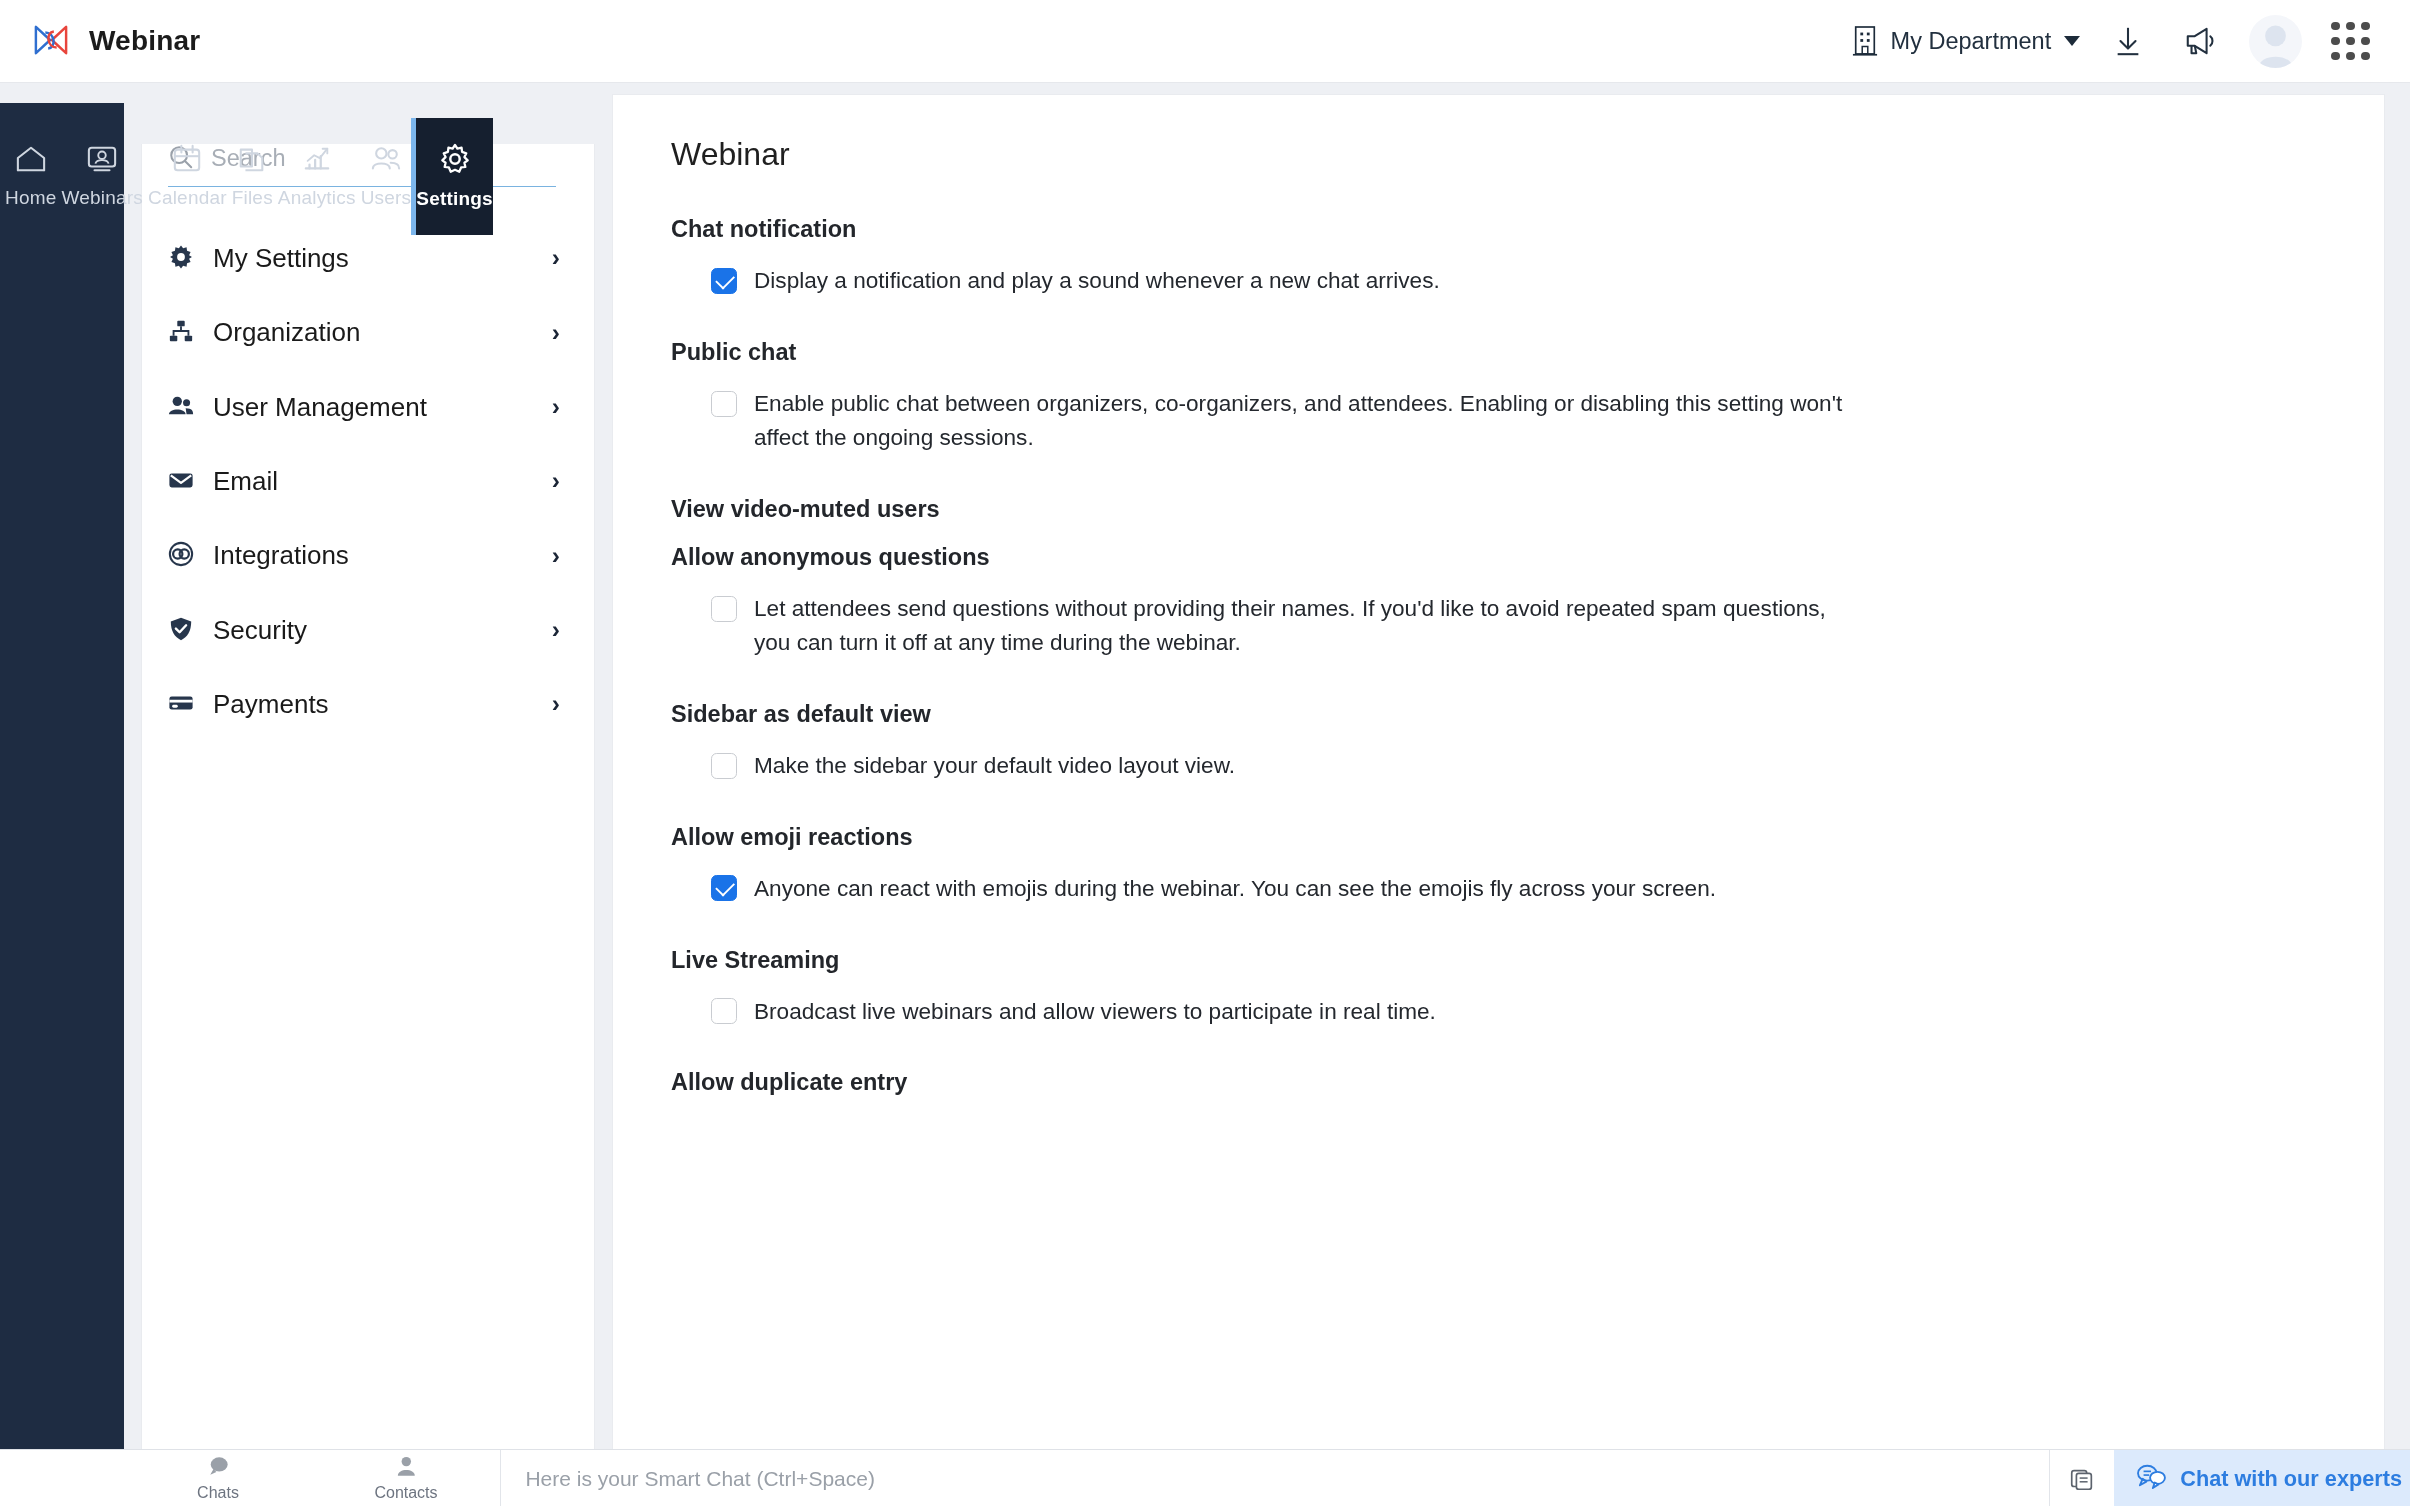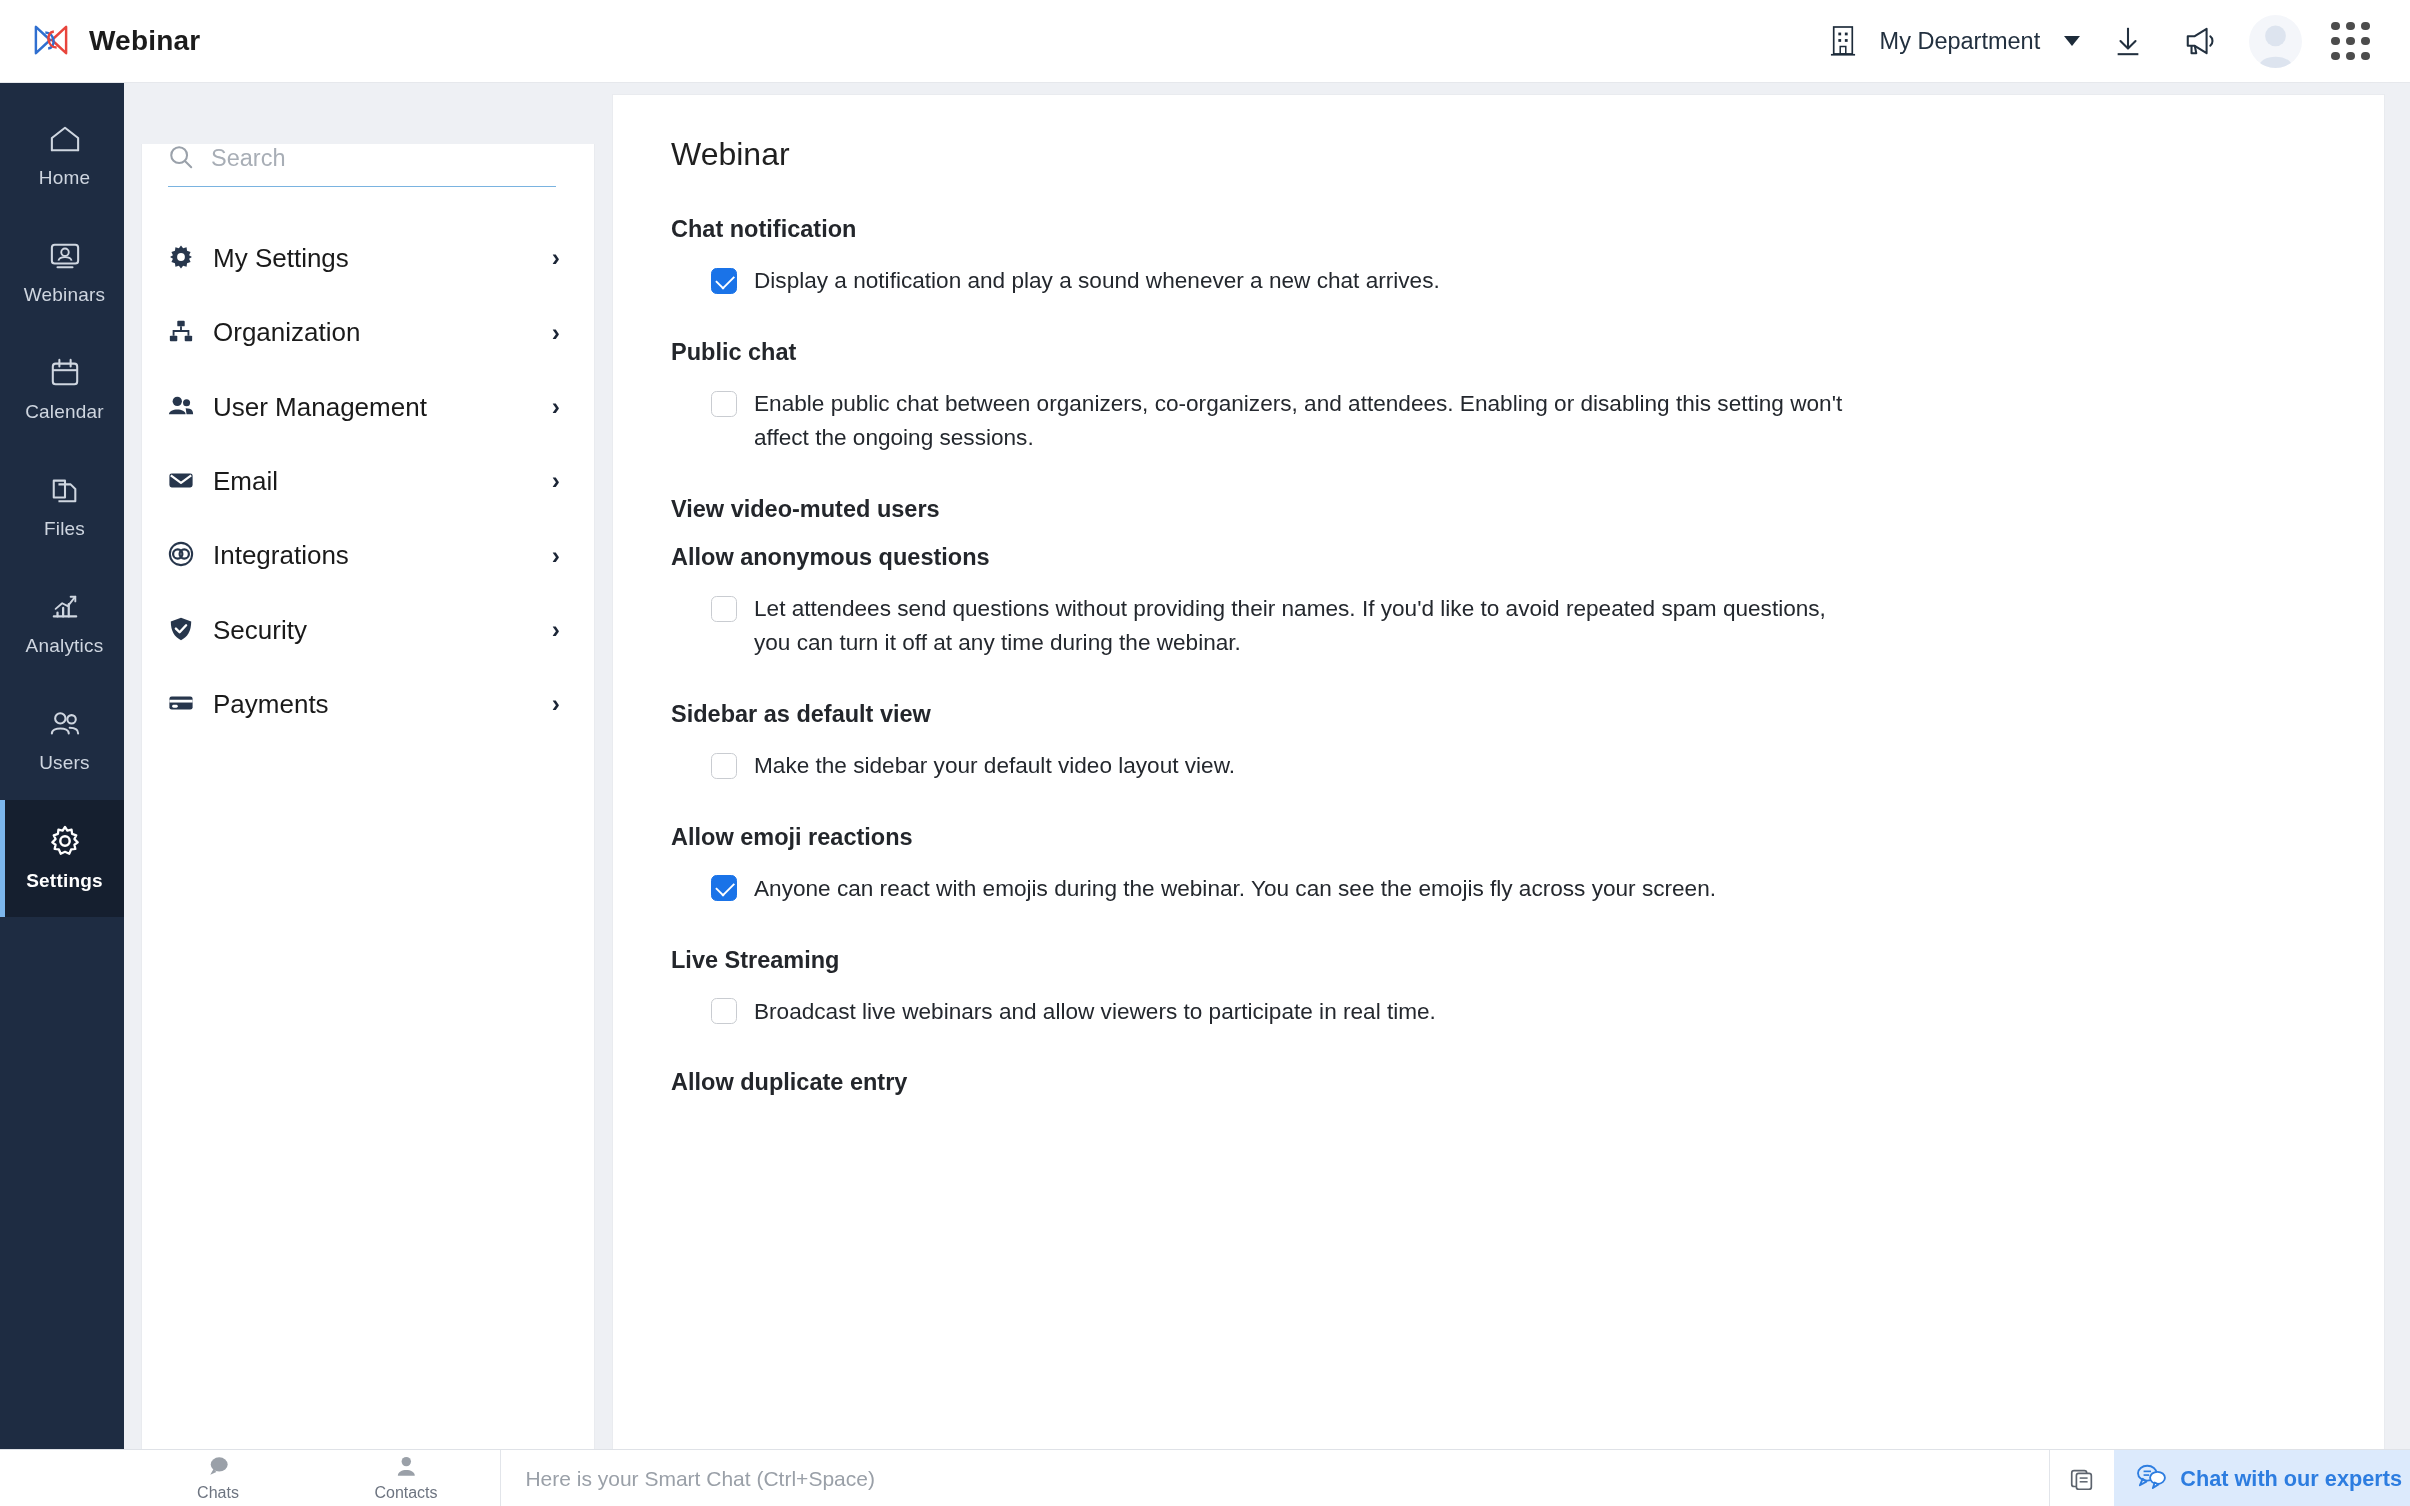--- a/index.html
+++ b/index.html
@@ -15,21 +15,21 @@
   .header {
     height: 83px; min-height: 83px; background: #ffffff;
     display: flex; align-items: center; justify-content: space-between;
     padding: 0 24.5px 0 32px; border-bottom: 0.9px solid #e6e8ec;
     position: relative; z-index: 5;
   }
   .brand { display: flex; align-items: center; gap: 19px; }
   .brand-title { font-size: 28px; font-weight: bold; color: #1b1b1b; letter-spacing: 0.2px; }
   .header-right { display: flex; align-items: center; gap: 0px; }
   .dept {
-    display: flex; align-items: center; gap: 24px;
+    display: flex; align-items: center; gap: 13px;
     padding: 5.6px 11.3px; cursor: pointer; text-align: right;
   }
   .dept-label { font-size: 23.5px; color: #22303f; }
   .caret { width: 0; height: 0; border-left: 8.5px solid transparent; border-right: 8.5px solid transparent; border-top: 10.4px solid #1d2b3a; }
   .hicon { display: flex; align-items: center; justify-content: center; cursor: pointer; }
   .hicon.download { width: 72px; }
   .hicon.megaphone { width: 72px; }
   .avatar-wrap { width: 79px; display: flex; align-items: center; justify-content: center; }
   .avatar {
     width: 53px; height: 53px; border-radius: 50%;
@@ -38,21 +38,21 @@
   }
   .grid-icon { width: 72px; display: grid; grid-template-columns: repeat(3, 8.5px); gap: 6.6px; justify-content: center; }
   .grid-icon i { width: 8.5px; height: 8.5px; background: #4c4c4c; border-radius: 50%; display: block; }
 
   
   .body { flex: 1; display: flex; min-height: 0; position: relative; }
 
   
   .rail {
     width: 124px; min-width: 124px; background: #1e2c42;
-    display: flex; flex-direction: column; padding-top: 15px;
+    display: flex; flex-direction: row; padding-top: 15px; margin-top: 20px;
   }
   .rail-item {
     height: 117px; display: flex; flex-direction: column;
     align-items: center; justify-content: center; gap: 9.4px;
     color: #cfd6e0; cursor: pointer; position: relative;
     border-left: 5.6px solid transparent;
   }
   .rail-item .rl { font-size: 19px; letter-spacing: 0.2px; }
   .rail-item.active { background: #151f2f; border-left-color: #7cb6ec; color: #ffffff; }
   .rail-item.active .rl { font-weight: bold; }

